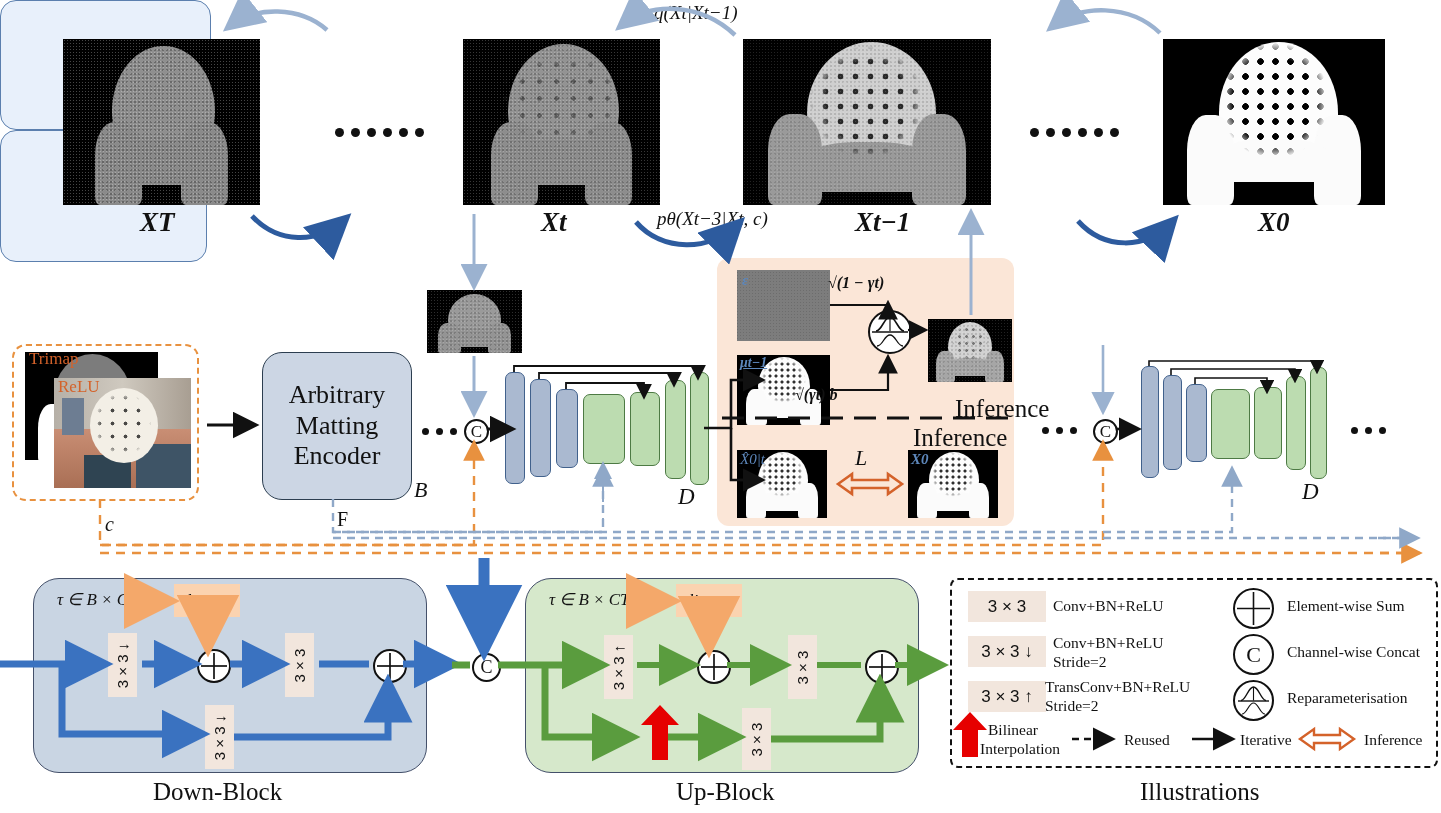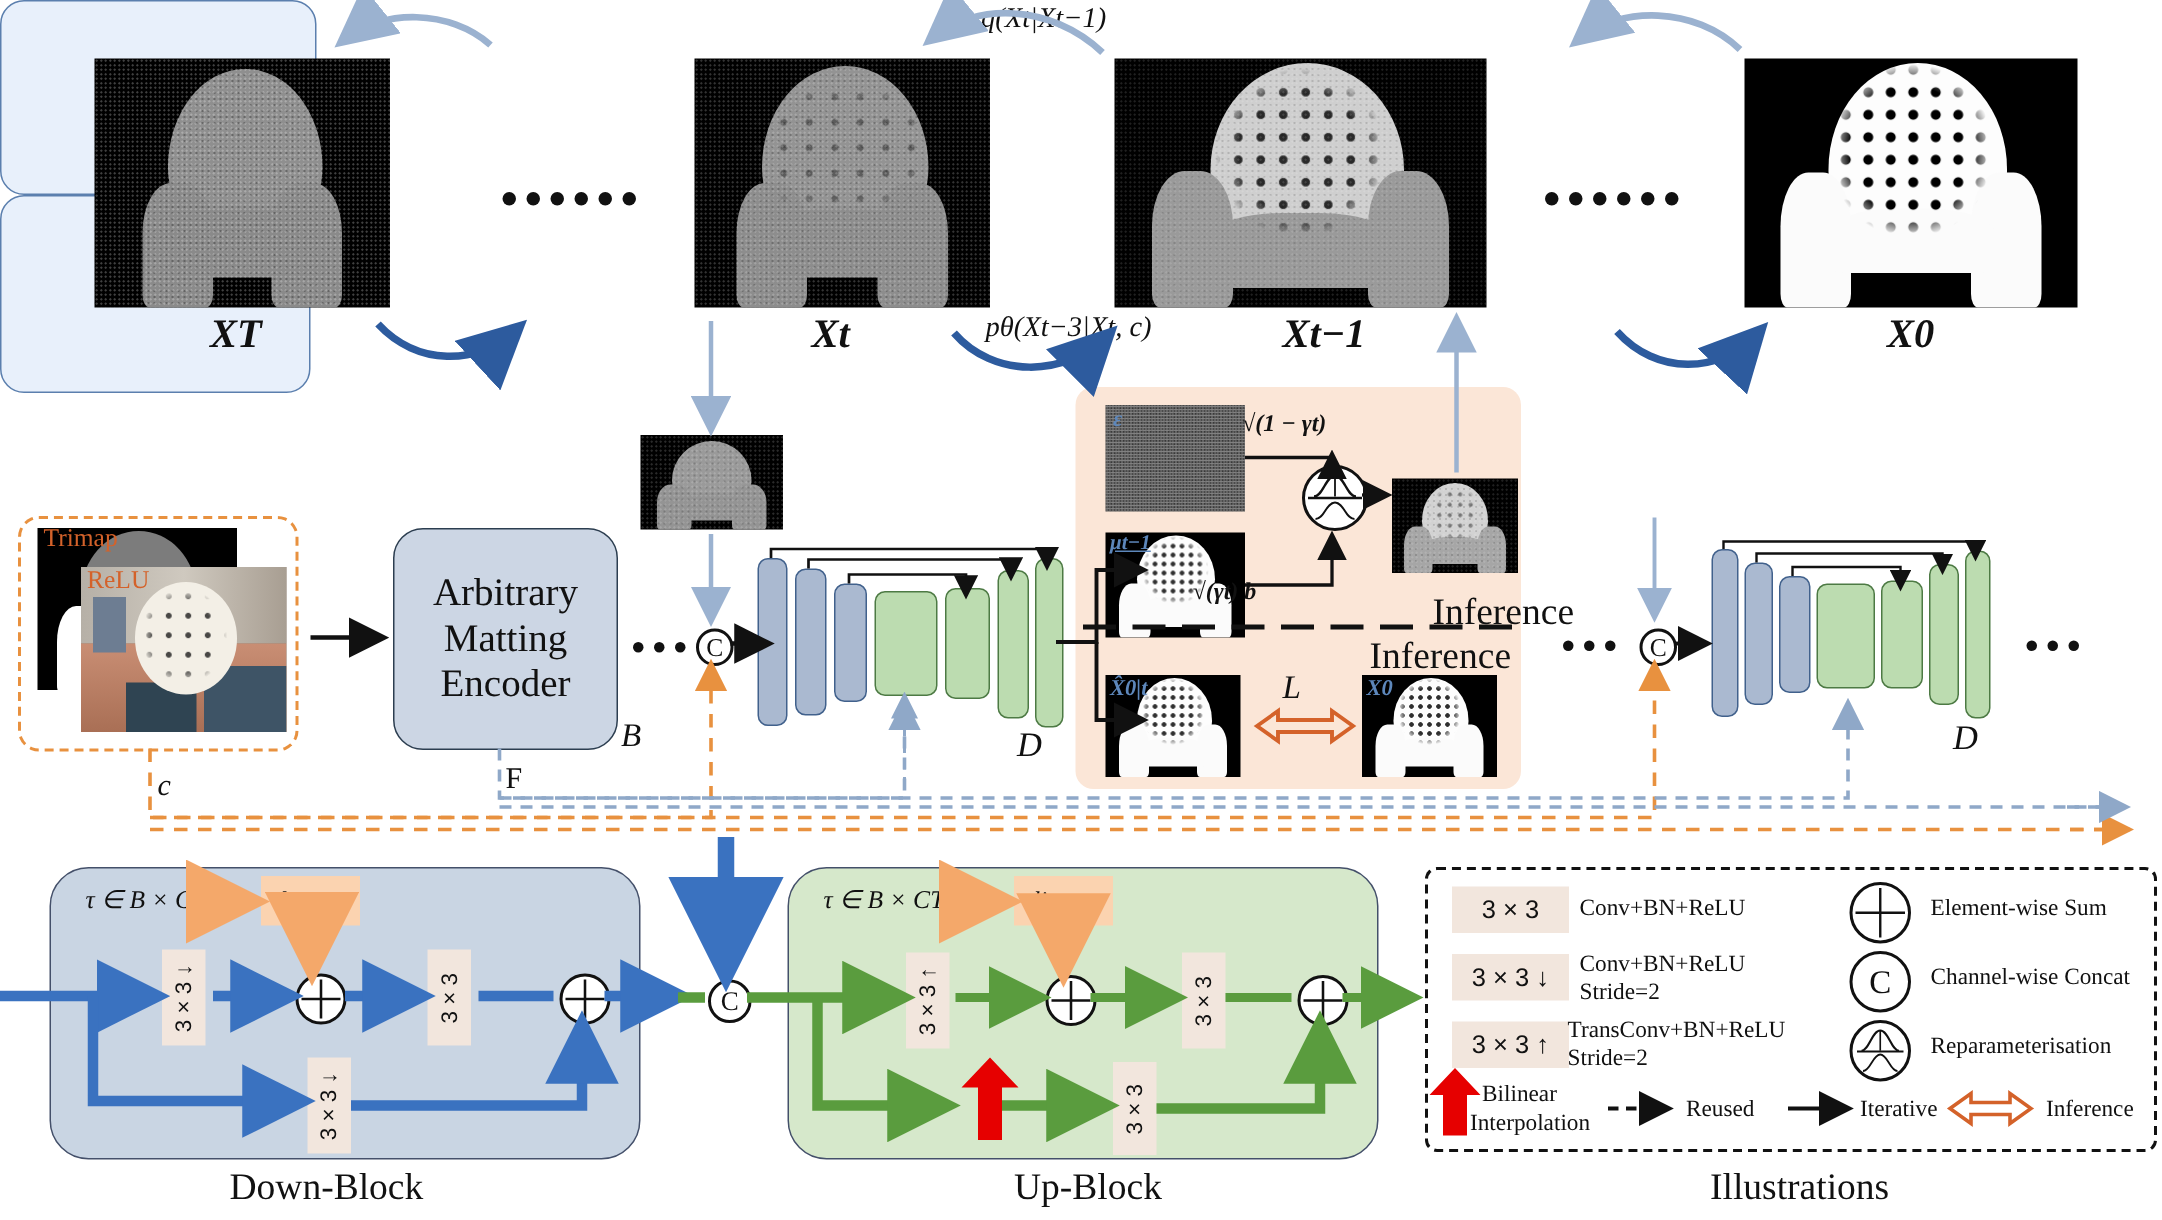--- a/index.html
+++ b/index.html
@@ -244,21 +244,21 @@
     <div class="blob" style="left:23%;top:3%;width:56%;height:76%;background:#fdfdfd;"></div>
     <div class="arm" style="left:10%;top:48%;width:22%;height:52%;background:#fbfbfb;"></div>
     <div class="arm" style="left:68%;top:48%;width:22%;height:52%;background:#fbfbfb;"></div>
     <div class="arm" style="left:24%;top:62%;width:52%;height:28%;background:#fbfbfb;"></div>
     <div class="pores" style="opacity:.9;
       background-image:radial-gradient(circle, rgba(0,0,0,.9) 1.3px, transparent 1.8px);
       background-size:6px 6px;
       -webkit-mask-image:radial-gradient(ellipse 28% 38% at 50% 36%, #000 62%, transparent 86%);
       mask-image:radial-gradient(ellipse 28% 38% at 50% 36%, #000 62%, transparent 86%);"></div>
   </div>
-  <div class="lbl bluetxt math" style="left:740px;top:451px;font-size:15px;font-weight:bold;">X̂0|t</div>
+  <div class="lbl bluetxt math" style="left:740px;top:451px;font-size:15px;font-weight:normal;">X̂0|t</div>
 
   <div class="sample" style="left:908px;top:450px;width:90px;height:68px;">
     <div class="blob" style="left:23%;top:3%;width:56%;height:76%;background:#fdfdfd;"></div>
     <div class="arm" style="left:10%;top:48%;width:22%;height:52%;background:#fbfbfb;"></div>
     <div class="arm" style="left:68%;top:48%;width:22%;height:52%;background:#fbfbfb;"></div>
     <div class="arm" style="left:24%;top:62%;width:52%;height:28%;background:#fbfbfb;"></div>
     <div class="pores" style="opacity:.9;
       background-image:radial-gradient(circle, rgba(0,0,0,.9) 1.3px, transparent 1.8px);
       background-size:6px 6px;
       -webkit-mask-image:radial-gradient(ellipse 28% 38% at 50% 36%, #000 62%, transparent 86%);

